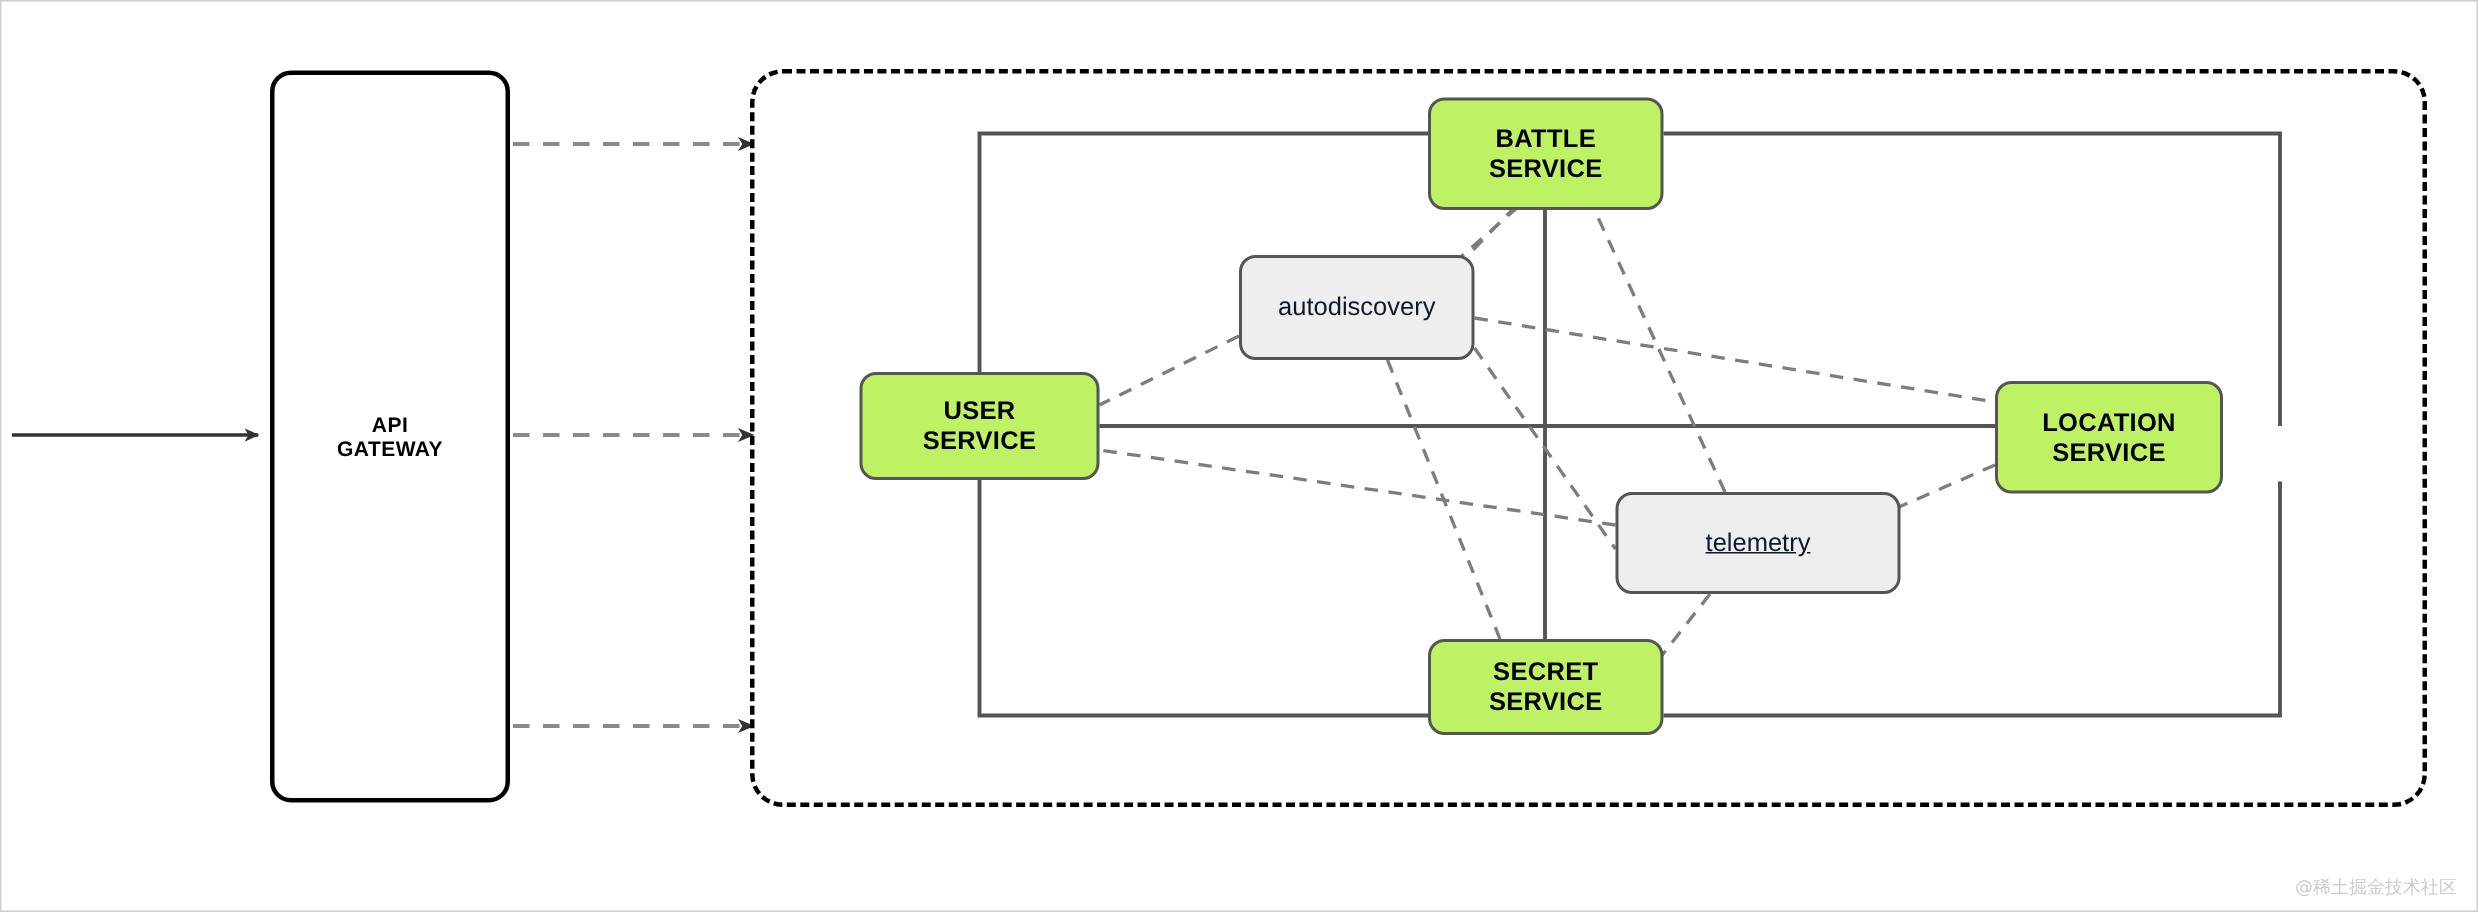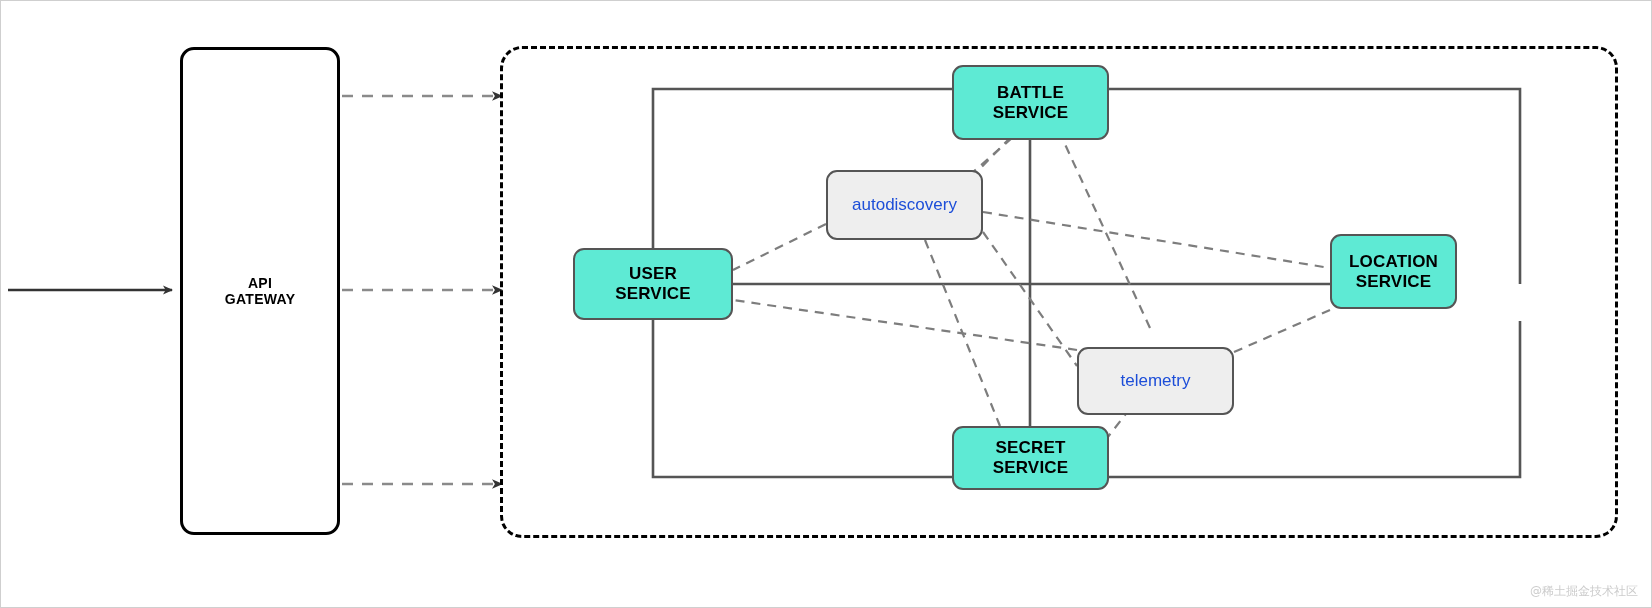--- a/index.html
+++ b/index.html
@@ -38,36 +38,36 @@
   .node-gateway {
     background: #ffffff;
     border: 3px solid #000000;
     border-radius: 14px;
     font-weight: bold;
     font-size: 14px;
     color: #000000;
     letter-spacing: 0.3px;
   }
   .node-service {
-    background: #5eead4;
+    background: #bef264;
     border: 2.5px solid #555555;
     border-radius: 11px;
     font-weight: bold;
     font-size: 17px;
     color: #000000;
     letter-spacing: 0.2px;
     box-shadow: 0 0 0 0 rgba(0,0,0,0);
   }
   .node-support {
     background: #eeeeee;
     border: 2.5px solid #555555;
     border-radius: 11px;
     font-weight: normal;
     font-size: 17px;
-    color: #1d4ed8;
+    color: #0f172a;
   }
   .node-label {
     white-space: pre-line;
     pointer-events: none;
   }
   .boundary-dashed {
     position: absolute;
     box-sizing: border-box;
     border: 3px dashed #000000;
     border-radius: 22px;
@@ -195,34 +195,34 @@
   <div class="node node-service" style="left:573px; top:248px; width:160px; height:72px;">
     <span class="node-label">USER
 SERVICE</span>
   </div>
 
   <div class="node node-service" style="left:952px; top:65px; width:157px; height:75px;">
     <span class="node-label">BATTLE
 SERVICE</span>
   </div>
 
-  <div class="node node-service" style="left:1330px; top:234px; width:127px; height:75px;">
+  <div class="node node-service" style="left:1330px; top:254px; width:152px; height:75px;">
     <span class="node-label">LOCATION
 SERVICE</span>
   </div>
 
   <div class="node node-service" style="left:952px; top:426px; width:157px; height:64px;">
     <span class="node-label">SECRET
 SERVICE</span>
   </div>
 
   <div class="node node-support" style="left:826px; top:170px; width:157px; height:70px;">
     <span class="node-label">autodiscovery</span>
   </div>
 
-  <div class="node node-support" style="left:1077px; top:347px; width:157px; height:68px;">
+  <div class="node node-support" style="left:1077px; top:328px; width:190px; height:68px;text-decoration:underline;">
     <span class="node-label">telemetry</span>
   </div>
 
   <div class="watermark" style="right:14px; bottom:8px;">@稀土掘金技术社区</div>
 
   <div class="page-border"></div>
 </div>
 
 </body></html>

